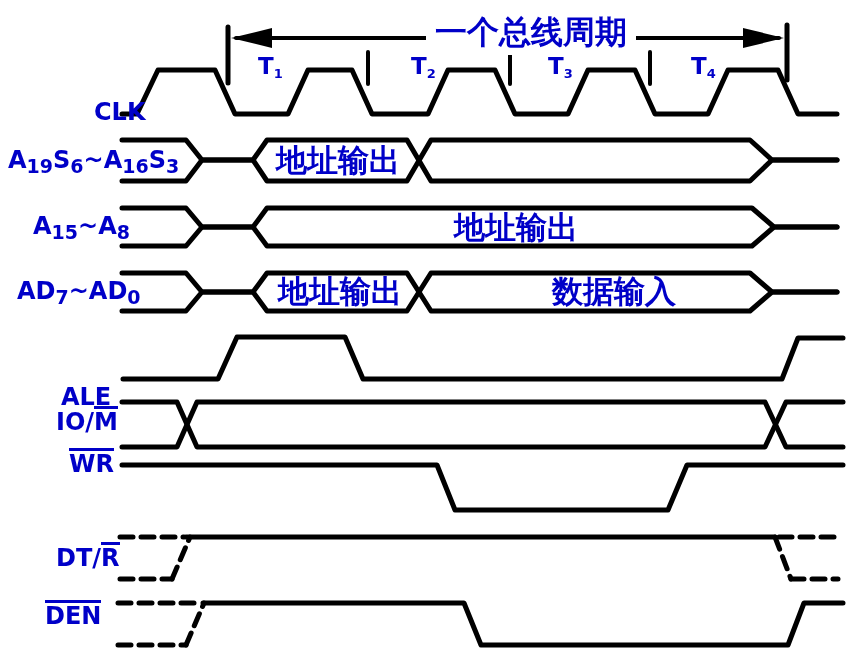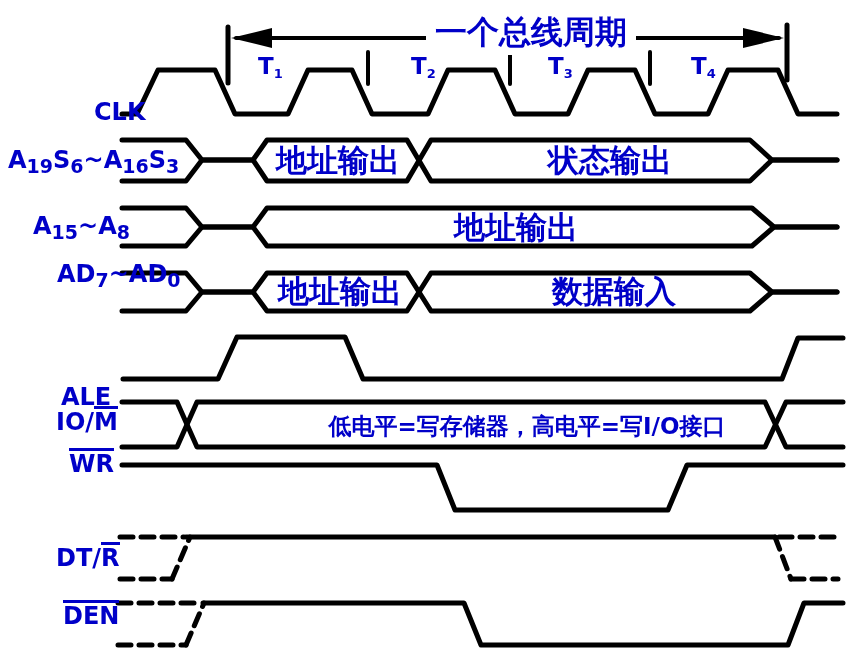--- a/index.html
+++ b/index.html
@@ -112,27 +112,25 @@
 
   <div class="cycle-label" style="left:531px;top:33px;">一个总线周期</div>
   <div class="t-label" style="left:258px;top:54px;"><span>T</span><sub>1</sub></div>
   <div class="t-label" style="left:403px;top:54px;margin-left:8px;"><span>T</span><sub>2</sub></div>
   <div class="t-label" style="left:548px;top:54px;"><span>T</span><sub>3</sub></div>
   <div class="t-label" style="left:691px;top:54px;"><span>T</span><sub>4</sub></div>
 
   <div class="sig" style="left:54px;top:99px;margin-left:40px;"><span>CLK</span></div>
   <div class="sig" style="left:8px;top:147px;"><span>A</span><sub>19</sub><span>S</span><sub>6</sub><span>~A</span><sub>16</sub><span>S</span><sub>3</sub></div>
   <div class="sig" style="left:33px;top:213px;text-align:center;"><span>A</span><sub>15</sub><span>~A</span><sub>8</sub></div>
-  <div class="sig" style="left:17px;top:261px;margin-left:40px;"><span>AD</span><sub>7</sub><span>~AD</span><sub>0</sub></div>
+  <div class="sig" style="left:17px;top:278px;"><span>AD</span><sub>7</sub><span>~AD</span><sub>0</sub></div>
   <div class="sig" style="left:61px;top:360px;margin-top:24px;"><span>ALE</span></div>
   <div class="sig" style="left:56px;top:406px;"><span>IO/</span><span class="ov">M</span></div>
   <div class="sig" style="left:69px;top:448px;"><span class="ov">WR</span></div>
   <div class="sig" style="left:56px;top:542px;"><span>DT/</span><span class="ov">R</span></div>
-  <div class="sig" style="left:63px;top:600px;"><span class="ov">DEN</span></div>
+  <div class="sig" style="left:45px;top:600px;"><span class="ov">DEN</span></div>
 
   <div class="bus-text" style="left:338px;top:161px;">地址输出</div>
-  <div class="bus-text" style="left:610px;top:161px;">状态输出</div>
   <div class="bus-text" style="left:516px;top:228px;">地址输出</div>
   <div class="bus-text" style="left:340px;top:292px;">地址输出</div>
   <div class="bus-text" style="left:614px;top:292px;">数据输入</div>
-  <div class="bus-text annotation" style="left:527px;top:426px;">低电平=写存储器，高电平=写I/O接口</div>
 
 </div>
 
 </body></html>

